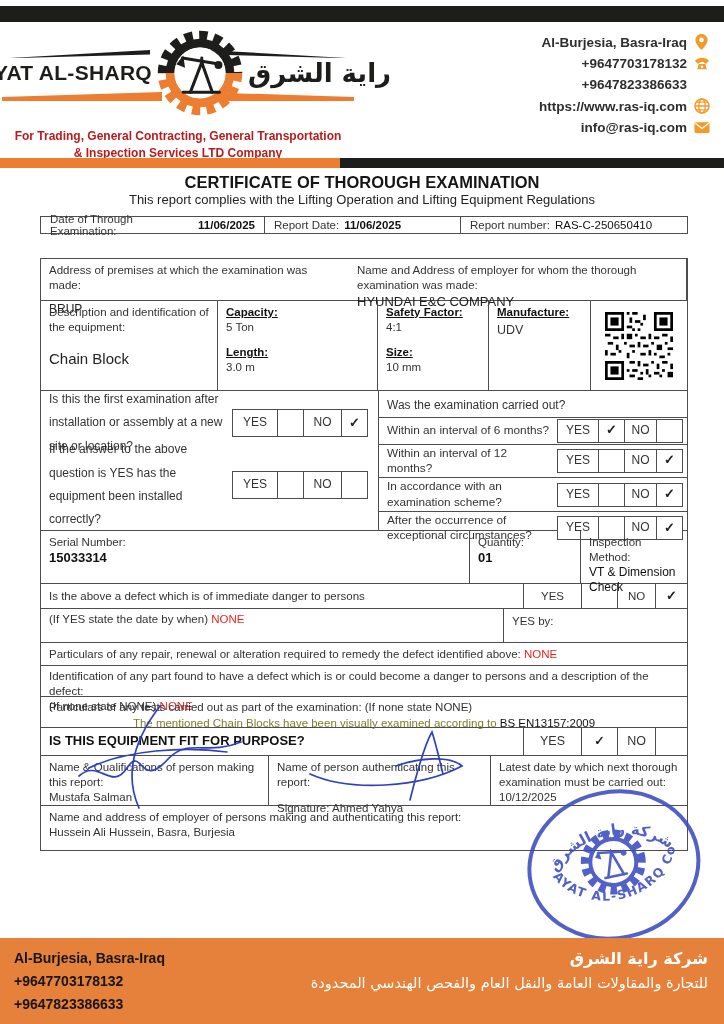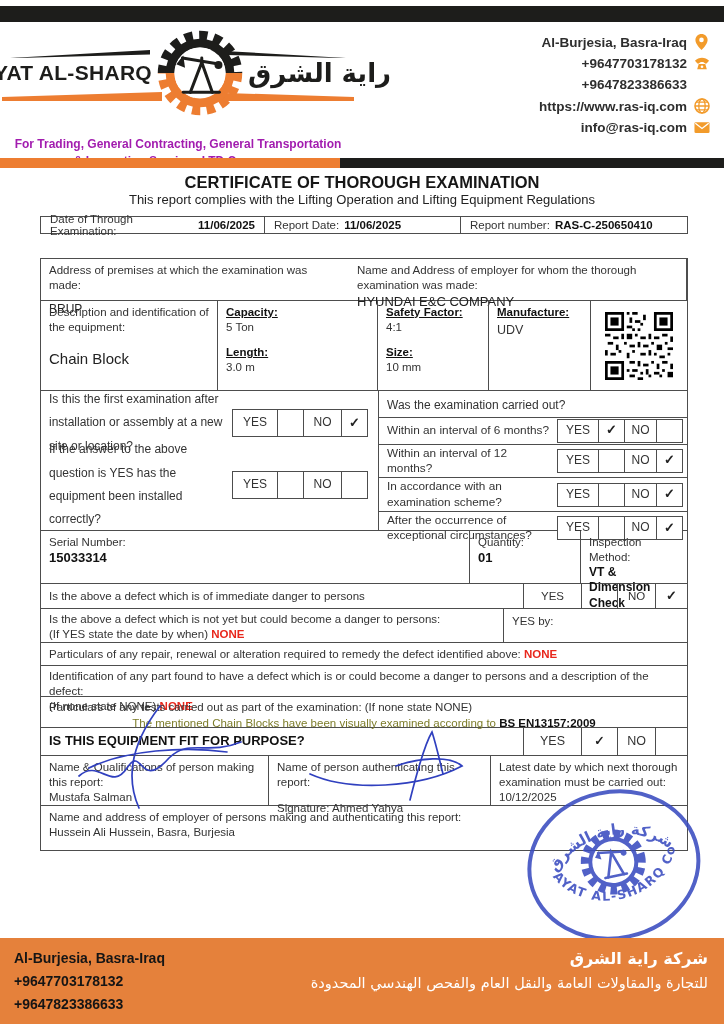--- a/index.html
+++ b/index.html
@@ -14,21 +14,21 @@
   .logo-row{position:relative;height:94px;display:flex;align-items:center;justify-content:center;gap:4px}
   .logo-en{font-weight:bold;font-size:21px;letter-spacing:.3px;color:#1d1d1b;white-space:nowrap;z-index:2}
   .logo-ar{font-family:"DejaVu Sans",sans-serif;font-weight:bold;font-size:26px;color:#1d1d1b;direction:rtl;white-space:nowrap;z-index:2}
   .gear-svg{flex:0 0 auto;z-index:2}
   .wing{position:absolute;height:8px;background:#1d1d1b;top:24px;z-index:1}
   .wing-l{left:2px;width:140px;clip-path:polygon(0 100%,100% 0,100% 55%,5% 100%)}
   .wing-r{right:2px;width:140px;clip-path:polygon(0 0,100% 100%,95% 100%,0 55%)}
   .swoosh{position:absolute;height:9px;background:#ED7D31;top:66px;z-index:1}
   .swoosh-l{left:-6px;width:160px;clip-path:polygon(0 55%,100% 0,100% 100%,0 100%)}
   .swoosh-r{right:-6px;width:160px;clip-path:polygon(0 0,100% 55%,100% 100%,0 100%)}
-  .tagline{text-align:center;font-size:12px;font-weight:bold;color:#a21caf;line-height:1.4;margin-top:16px}
+  .tagline{text-align:center;font-size:12px;font-weight:bold;color:#b91c1c;line-height:1.4;margin-top:8px}
 
   .contact{position:absolute;right:14px;top:34px;text-align:right}
   .contact-row{display:flex;justify-content:flex-end;align-items:center;gap:7px;margin-bottom:6px;font-size:13.5px;font-weight:bold;color:#2e2e2e}
   .contact-row .ico{width:16px;flex:0 0 auto;display:flex}
   .contact-row.no-ico{padding-right:23px}
 
   
   .divider{position:absolute;top:158px;left:0;right:0;height:10px;display:flex}
   .div-orange{width:47%;background:#ED7D31}
   .div-black{flex:1;background:#1d1d1b}
@@ -42,21 +42,21 @@
   .meta-cell:last-child{border-right:none}
   .mc1{width:224px}.mc2{width:196px}.mc3{flex:1;border-left:1px solid #4d4d4d;margin-left:-1px}
   .semibold{font-weight:bold;color:#111}
 
   
   .main-table{position:absolute;left:40px;top:258px;width:648px;border:1px solid #4d4d4d;font-size:11.5px;line-height:1.3;color:#333}
   .trow{display:flex;border-bottom:1px solid #4d4d4d}
   .trow:last-child{border-bottom:none}
   .cell{padding:4px 8px}
   .br{border-right:1px solid #4d4d4d}
-  .bold{font-weight:bold;color:#111}
+  .bold{font-weight:normal;color:#111}
   .red{color:#e8271c}
   .olive{color:#7d7d2a}
 
   .rowA{height:42px}.rowA .c1{width:338px}.rowA .c2{flex:1}
   .rowB{height:90px}
   .rowB .c1{width:177px}.rowB .c2{width:160px}.rowB .c3{width:111px}.rowB .c4{width:102px}.rowB .c5{flex:1;display:flex;align-items:center;justify-content:center}
   .eq-label{font-weight:bold;color:#111;text-decoration:underline}
   .eq-val{margin-bottom:10px}
   .desc-value{font-size:15px;color:#222;margin-top:14px}
 
@@ -417,21 +417,20 @@
     <div class="trow rowE yn-strip">
       <div class="txt">Is the above a defect which is of immediate danger to persons</div>
       <div class="yn-cell ynw1">YES</div>
       <div class="yn-cell ynw2 check"></div>
       <div class="yn-cell ynw3">NO</div>
       <div class="yn-cell ynw4 check">✓</div>
     </div>
 
     <div class="trow rowF">
       <div class="c1">
-        <div>Is the above a defect which is not yet but could become a danger to persons:</div>
         <div><span>(If YES state the date by when)</span> <span class="red bold">NONE</span></div>
       </div>
       <div class="c2">YES by:</div>
     </div>
 
     <div class="trow rowG">
       <div class="cell" style="padding:3px 8px">
         <span>Particulars of any repair, renewal or alteration required to remedy the defect identified above:</span> <span class="red bold">NONE</span>
       </div>
     </div>

